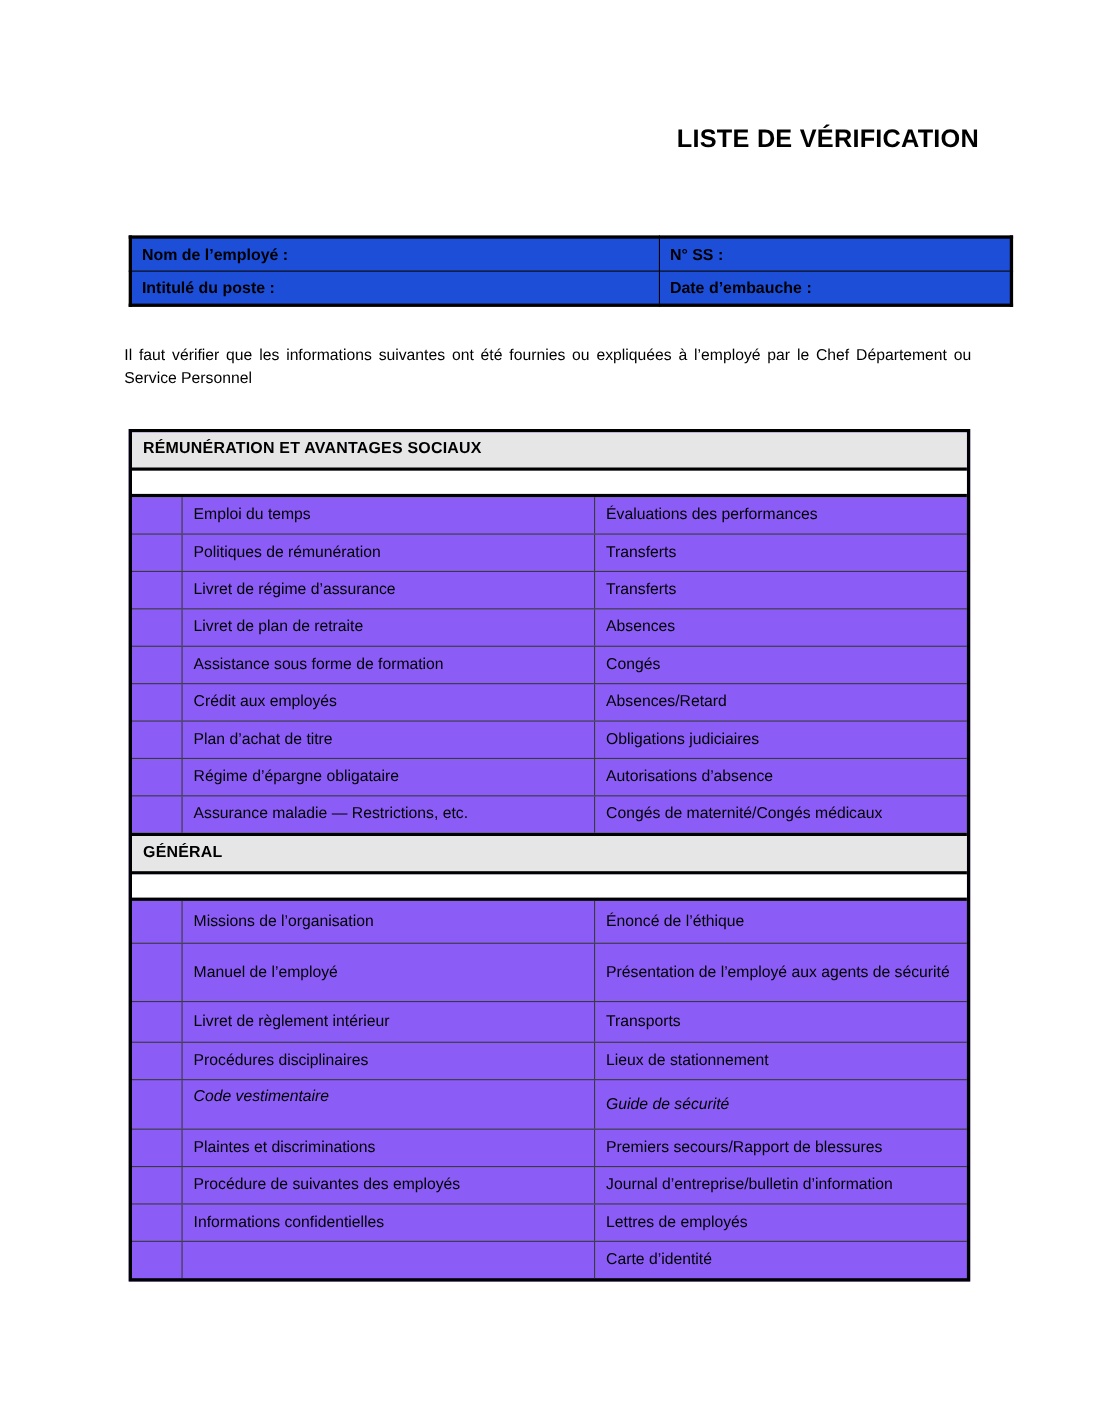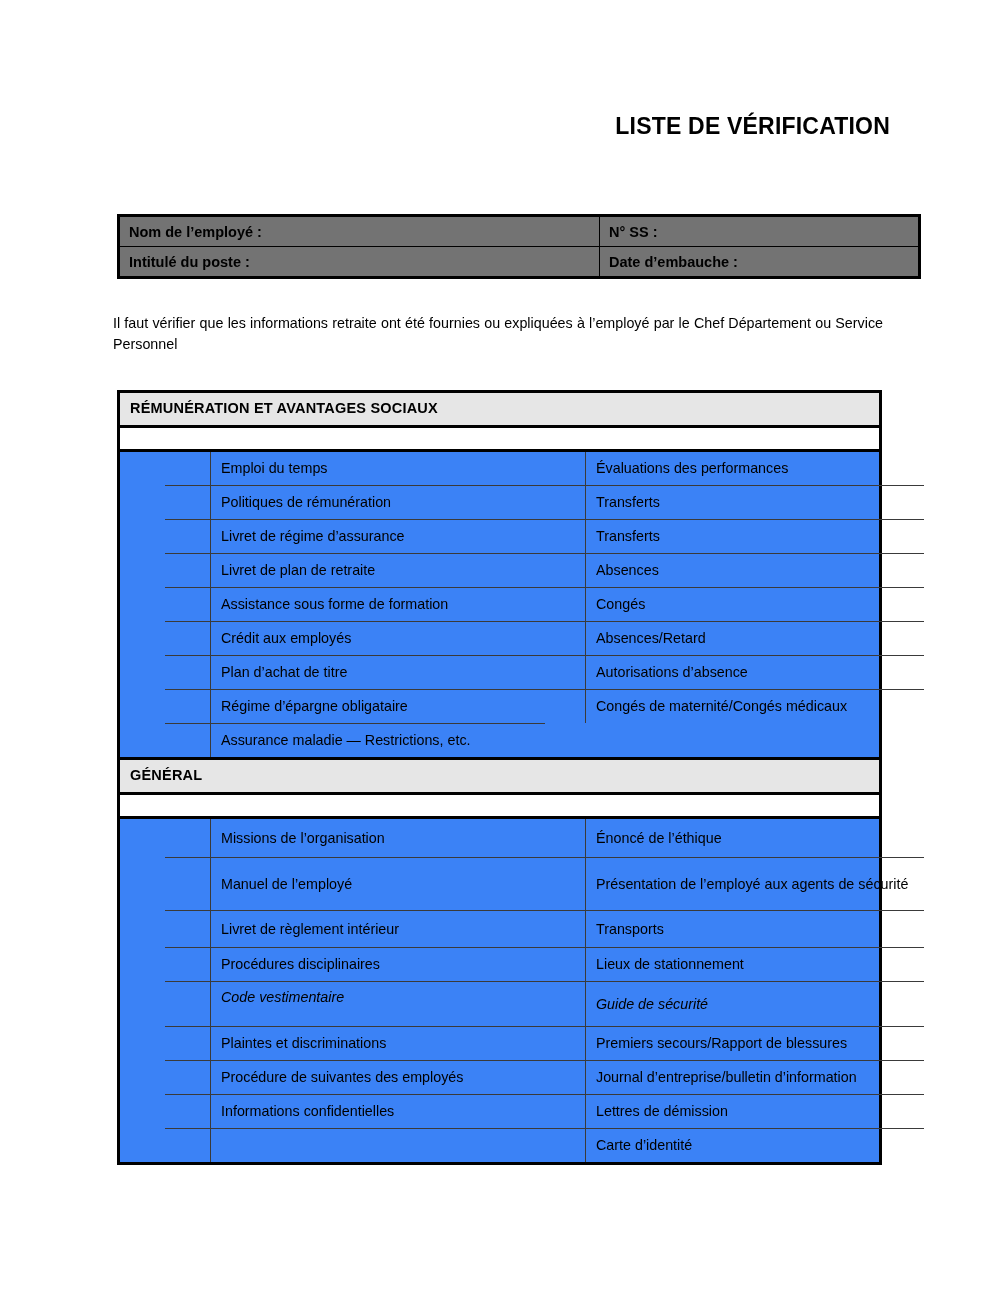--- a/index.html
+++ b/index.html
@@ -41,21 +41,21 @@
     left: 117px;
     top: 214px;
     width: 765px;
     border: 3px solid #000;
     border-collapse: collapse;
     background: #e6e6e6;
     table-layout: fixed;
   }
   .id-table td {
     border: 1px solid #000;
-    background: #737373;
+    background: #1d4ed8;
     font-size: 14.5px;
     font-weight: bold;
     padding: 6px 9px;
     height: 17px;
     vertical-align: middle;
     white-space: nowrap;
   }
   .id-table td.left-cell  { width: 461px; }
   .id-table td.right-cell { width: 300px; }
 
@@ -71,44 +71,43 @@
   }
 
   
   .checklist {
     position: absolute;
     left: 117px;
     top: 390px;
     width: 765px;
     border: 3px solid #000;
     box-sizing: border-box;
-    background: #3b82f6;
+    background: #8b5cf6;
   }
 
   .section-head {
     background: #e6e6e6;
     border-bottom: 3px solid #000;
     font-size: 14.5px;
     font-weight: bold;
     padding: 7px 10px 8px 10px;
     line-height: 17px;
     letter-spacing: 0.2px;
   }
   .spacer-row {
     background: #ffffff;
     border-bottom: 3px solid #000;
     height: 21px;
   }
 
   
   .cols {
     display: flex;
-    align-items: flex-start;
+    align-items: flex-end;
     width: 100%;
-    padding-left: 45px;
   }
   .col {
     display: flex;
     flex-direction: column;
   }
   .col-left  { width: 380px; }
   .col-right { width: 379px; }
 
   .item {
     display: flex;
@@ -160,21 +159,21 @@
         <td class="left-cell">Nom de l’employé :</td>
         <td class="right-cell">N° SS :</td>
       </tr>
       <tr>
         <td class="left-cell">Intitulé du poste :</td>
         <td class="right-cell">Date d’embauche :</td>
       </tr>
     </tbody>
   </table>
 
-  <div class="intro">Il faut vérifier que les informations retraite ont été fournies ou expliquées à l’employé par le Chef Département ou Service Personnel</div>
+  <div class="intro">Il faut vérifier que les informations suivantes ont été fournies ou expliquées à l’employé par le Chef Département ou Service Personnel</div>
 
   <div class="checklist">
 
     <div class="section-head">RÉMUNÉRATION ET AVANTAGES SOCIAUX</div>
     <div class="spacer-row"></div>
 
     <div class="cols">
       <div class="col col-left">
         <div class="item h33">
           <div class="chk"></div>
@@ -231,20 +230,24 @@
           <div class="chk"></div>
           <div class="item-label">Absences</div>
         </div>
         <div class="item h33">
           <div class="chk"></div>
           <div class="item-label">Congés</div>
         </div>
         <div class="item h33">
           <div class="chk"></div>
           <div class="item-label">Absences/Retard</div>
+        </div>
+        <div class="item h33">
+          <div class="chk"></div>
+          <div class="item-label">Obligations judiciaires</div>
         </div>
         <div class="item h33">
           <div class="chk"></div>
           <div class="item-label">Autorisations d’absence</div>
         </div>
         <div class="item h33">
           <div class="chk"></div>
           <div class="item-label">Congés de maternité/Congés médicaux</div>
         </div>
       </div>
@@ -316,21 +319,21 @@
         <div class="item h33">
           <div class="chk"></div>
           <div class="item-label">Premiers secours/Rapport de blessures</div>
         </div>
         <div class="item h33">
           <div class="chk"></div>
           <div class="item-label">Journal d’entreprise/bulletin d’information</div>
         </div>
         <div class="item h33">
           <div class="chk"></div>
-          <div class="item-label">Lettres de démission</div>
+          <div class="item-label">Lettres de employés</div>
         </div>
         <div class="item h33">
           <div class="chk"></div>
           <div class="item-label">Carte d’identité</div>
         </div>
       </div>
     </div>
 
   </div>
 </div>

